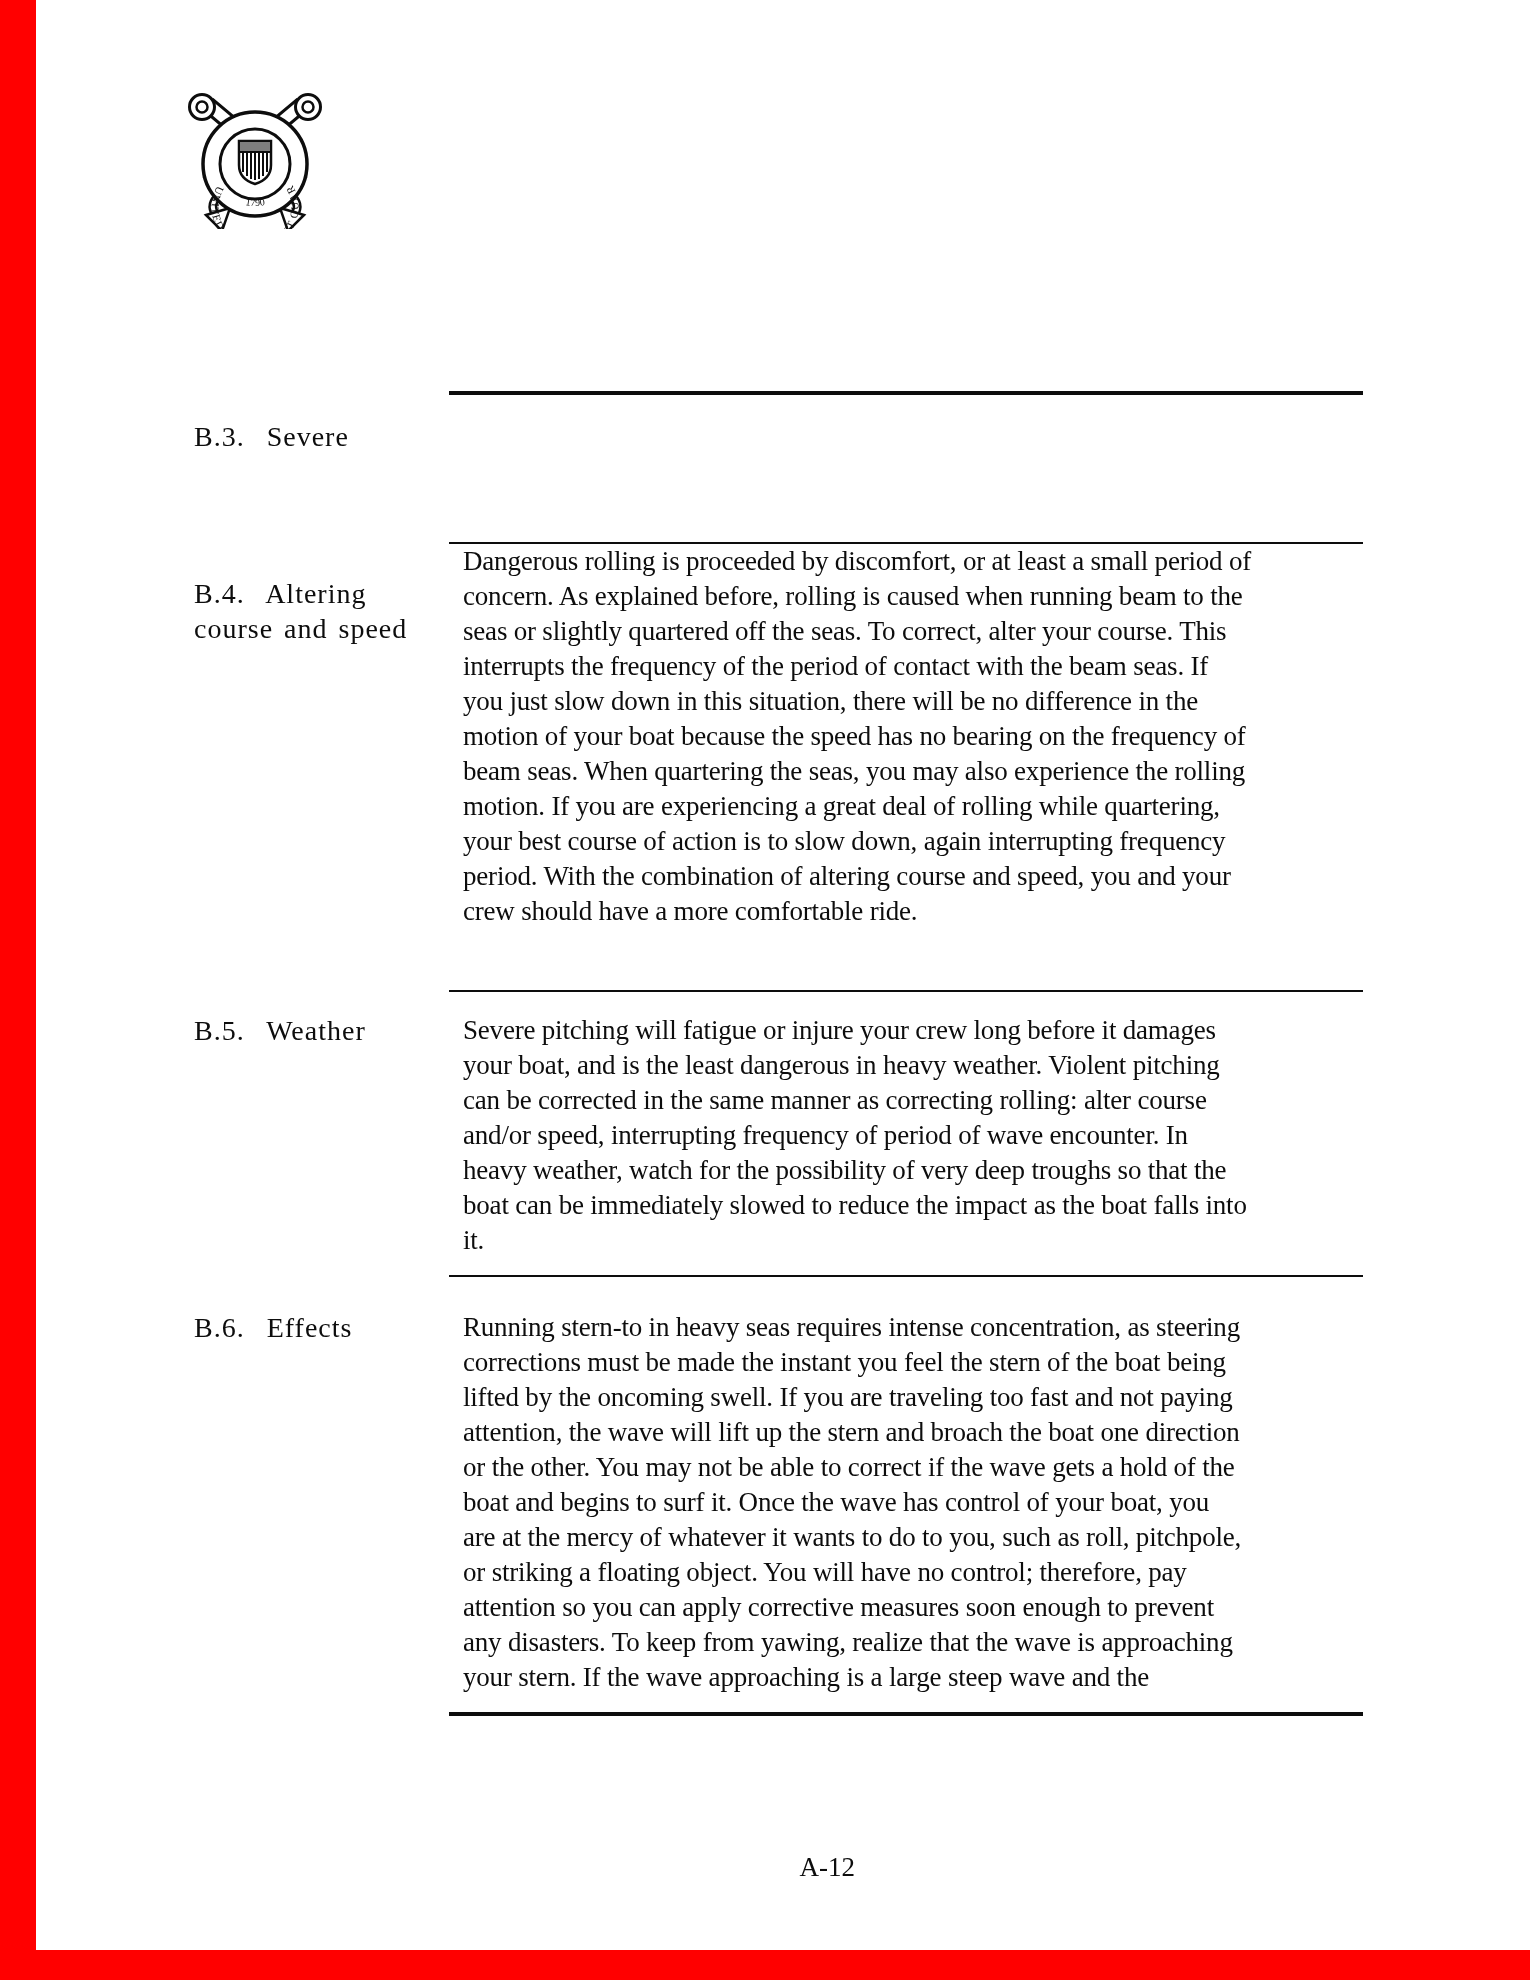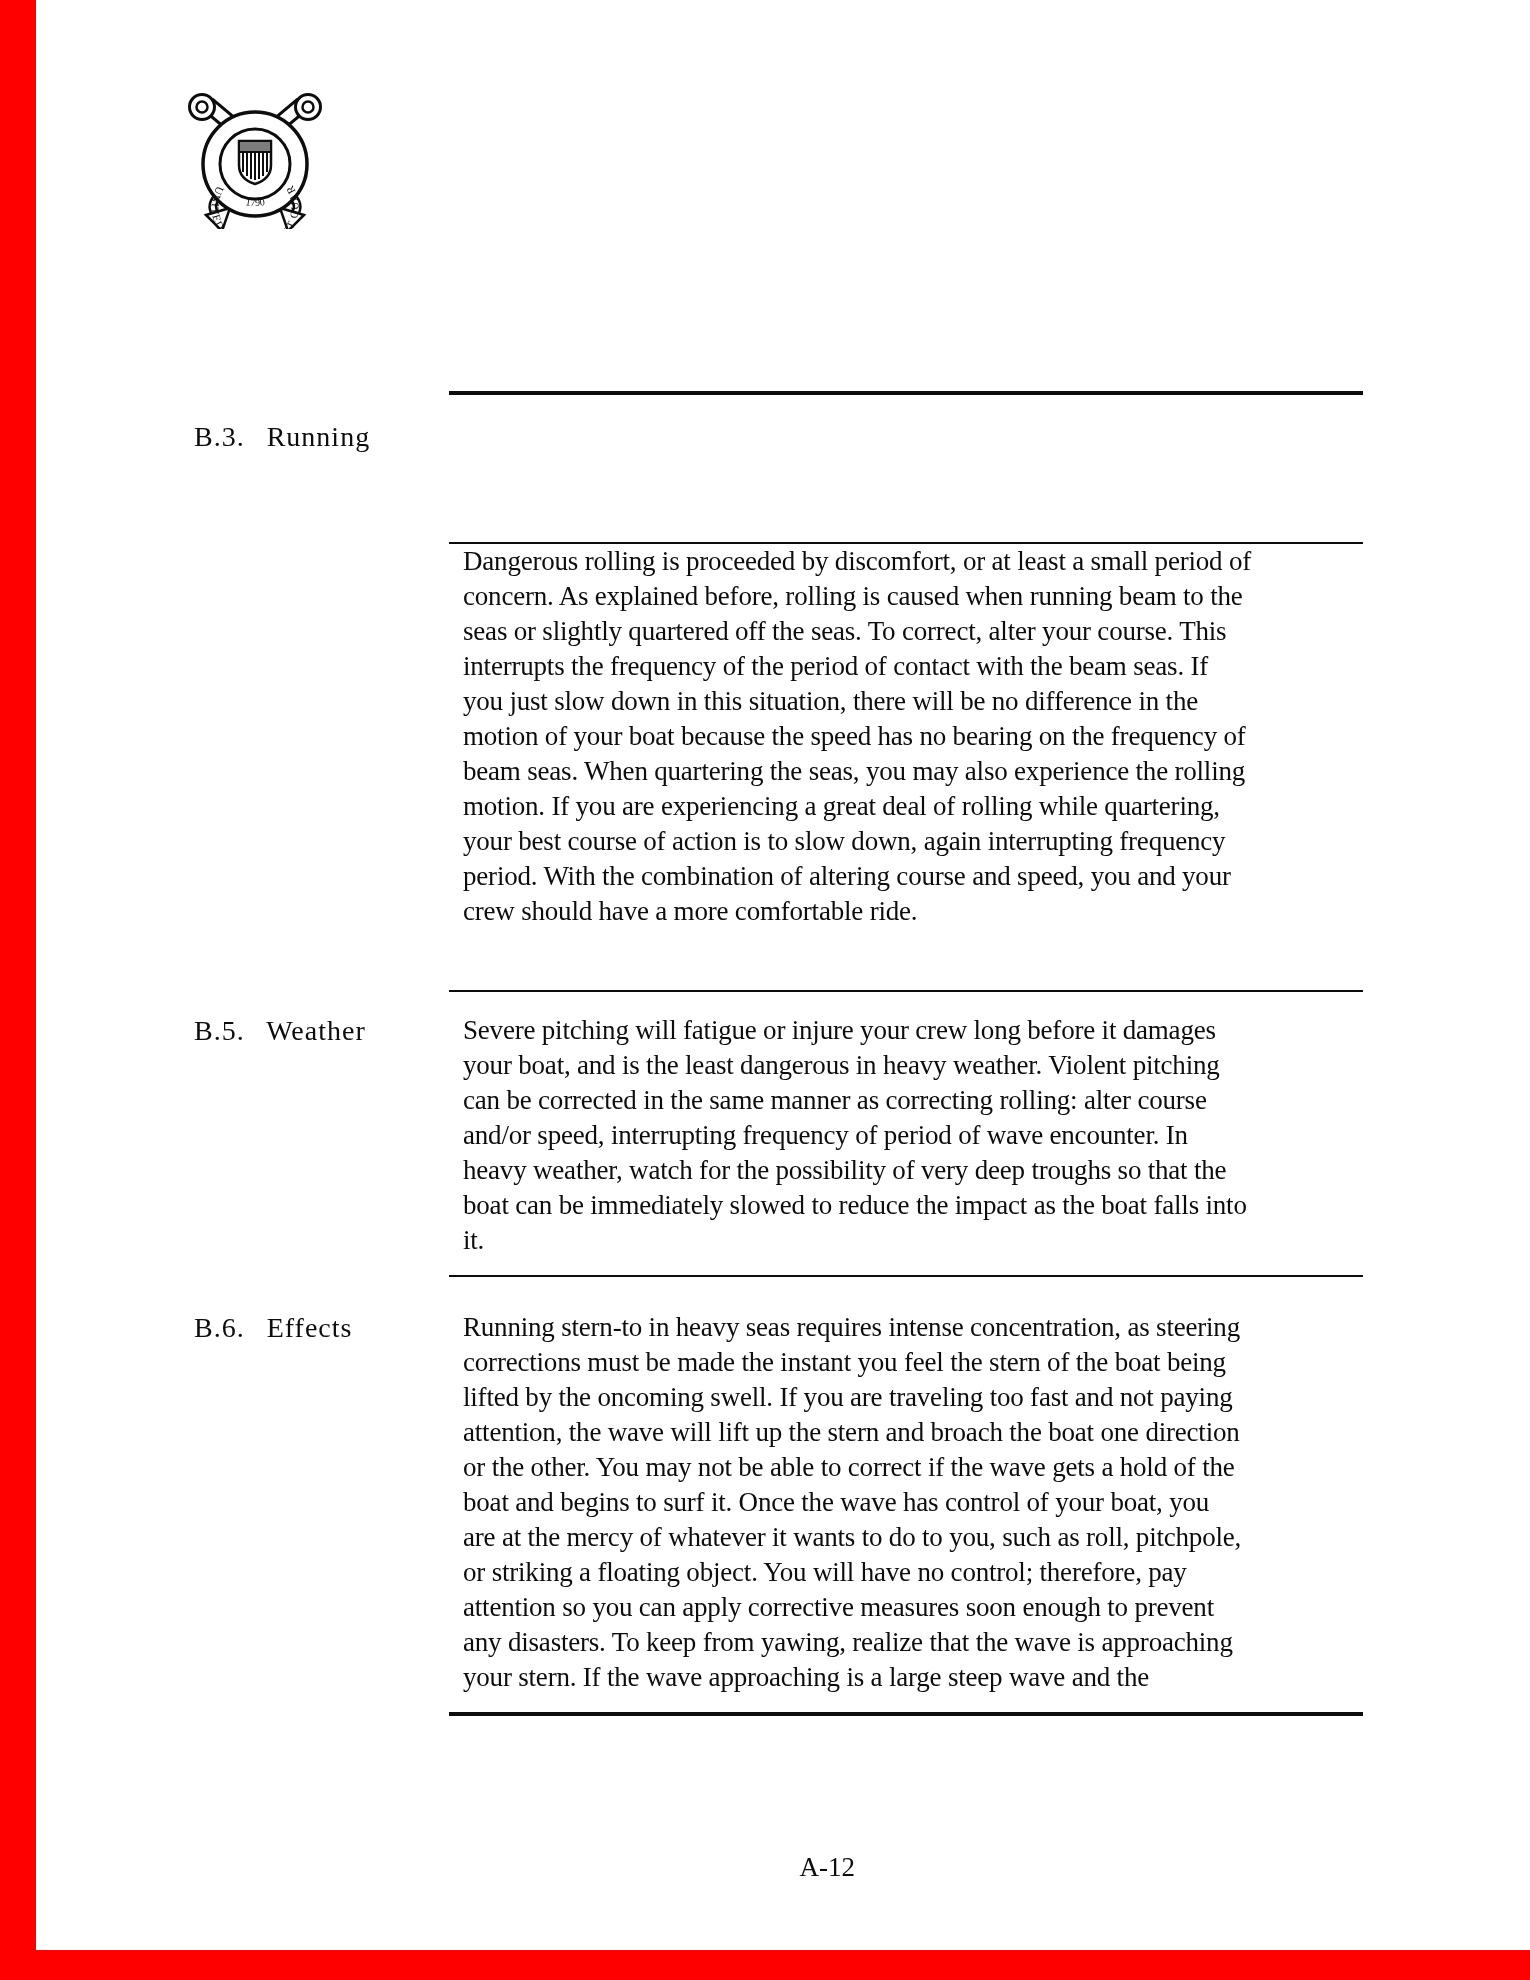--- a/index.html
+++ b/index.html
@@ -96,22 +96,24 @@
   </svg>
 
 
 
   <div class="rule thick" style="top:391px"></div>
   <div class="rule thin" style="top:542px"></div>
   <div class="rule thin" style="top:990px"></div>
   <div class="rule thin" style="top:1275px"></div>
   <div class="rule thick" style="top:1712px"></div>
 
-  <div class="sec-label" style="top:419px">B.3.  Running</div>
+  <div class="sec-label" style="top:419px">B.3.  Severe</div>
 
+  <div class="sec-label" style="top:576px">B.4.  Altering
+course and speed</div>
   <div class="sec-body" style="top:544px">Dangerous rolling is proceeded by discomfort, or at least a small period of
 concern. As explained before, rolling is caused when running beam to the
 seas or slightly quartered off the seas. To correct, alter your course. This
 interrupts the frequency of the period of contact with the beam seas. If
 you just slow down in this situation, there will be no difference in the
 motion of your boat because the speed has no bearing on the frequency of
 beam seas. When quartering the seas, you may also experience the rolling
 motion. If you are experiencing a great deal of rolling while quartering,
 your best course of action is to slow down, again interrupting frequency
 period. With the combination of altering course and speed, you and your

